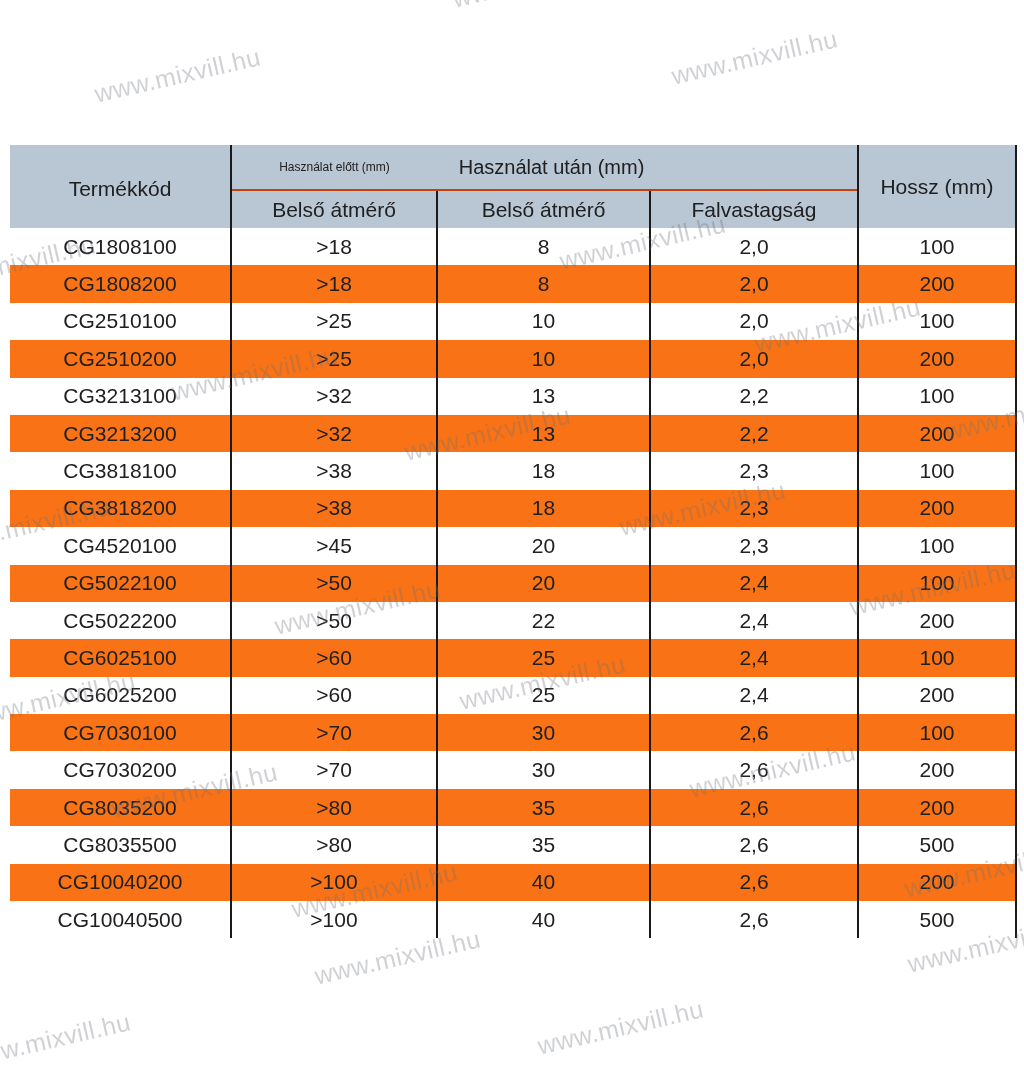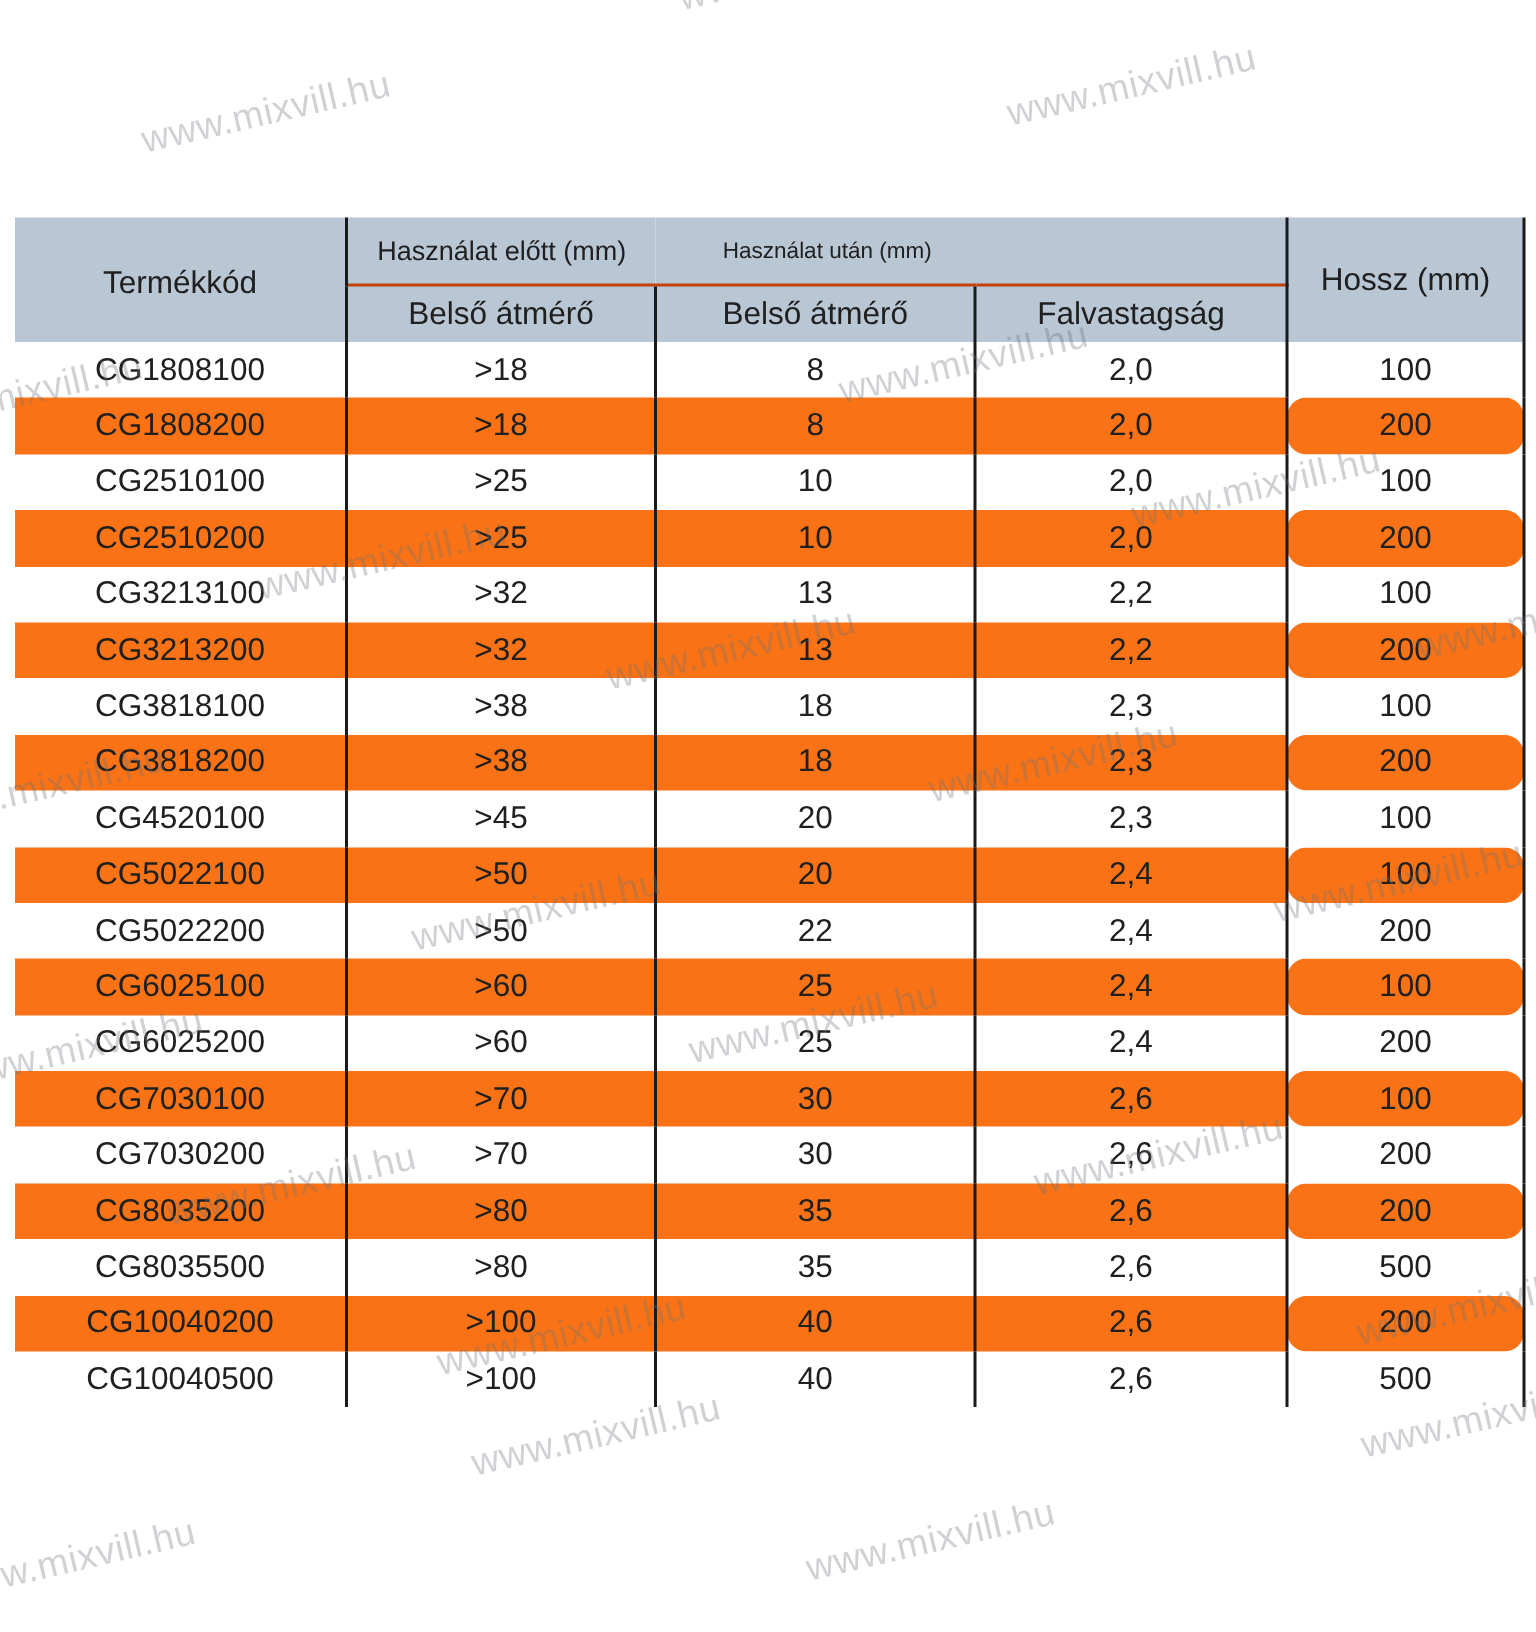--- a/index.html
+++ b/index.html
@@ -57,25 +57,25 @@
   }
   .spec-table tr.head-top    { height: 45px; }
   .spec-table tr.head-bottom { height: 38px; }
 
   .spec-table th.th-product {
     vertical-align: bottom;
     padding-bottom: 27px;
   }
   .spec-table th.th-group-before {
     border-left: 2px solid #1a1a1a;
-    font-size: 18px;
+    font-size: 12px;
     vertical-align: middle;
   }
   .spec-table th.th-group-after {
-    font-size: 15px;
+    font-size: 20px;
     vertical-align: middle;
     padding-left: 16px;
   }
   .spec-table th.th-length {
     border-left: 2px solid #1a1a1a;
     border-right: 2px solid #1a1a1a;
     vertical-align: middle;
   }
   .spec-table tr.head-bottom th {
     border-top: 2px solid #c2410c;
@@ -83,21 +83,21 @@
     vertical-align: middle;
   }
 
   .spec-table tbody td {
     height: 37.4px;
     text-align: center;
     vertical-align: middle;
     padding: 0;
   }
   .spec-table tbody td:nth-child(n+2) { border-left: 2px solid #1a1a1a; }
-  .spec-table tbody td:nth-child(5)   { border-right: 2px solid #1a1a1a; border-radius: 13px; }
+  .spec-table tbody td:nth-child(5)   { border-right: 2px solid #1a1a1a; }
   .spec-table tbody tr.stripe { background: #f97316; }
 </style>
 </head>
 <body>
 
 <div class="page">
 
   <div class="watermark-layer">
       <span class="watermark" style="left: 453px; top: -15px;">www.mixvill.hu</span>
       <span class="watermark" style="left: 95px; top: 80px;">www.mixvill.hu</span>

